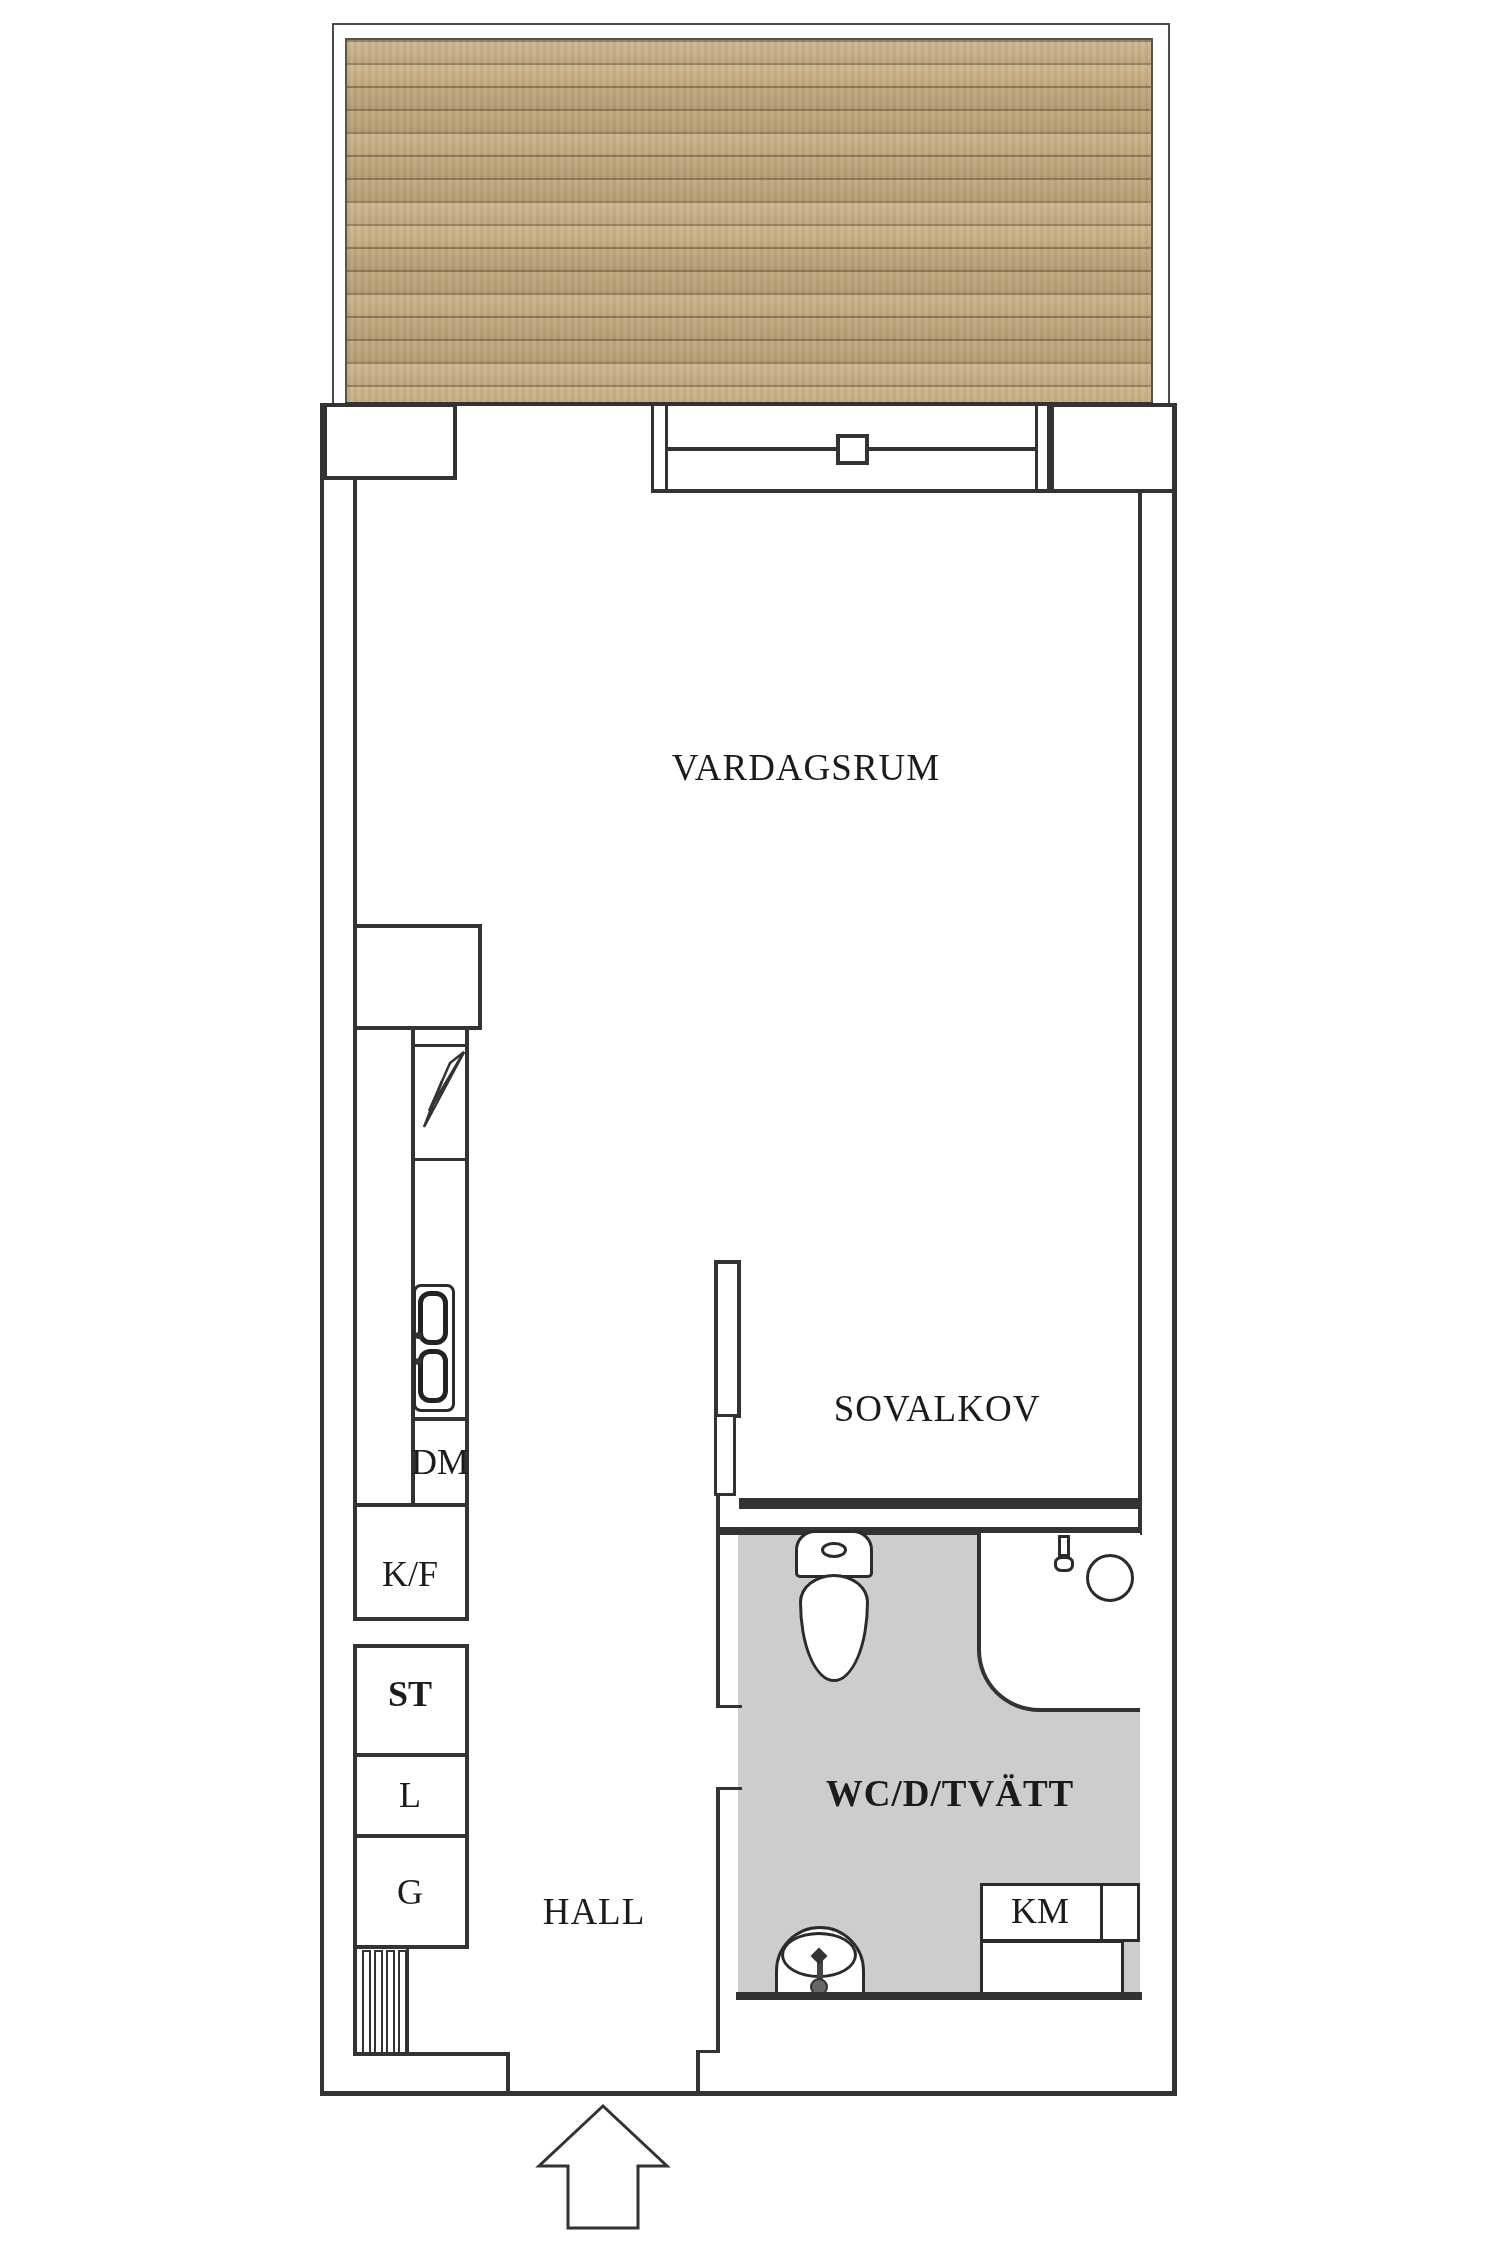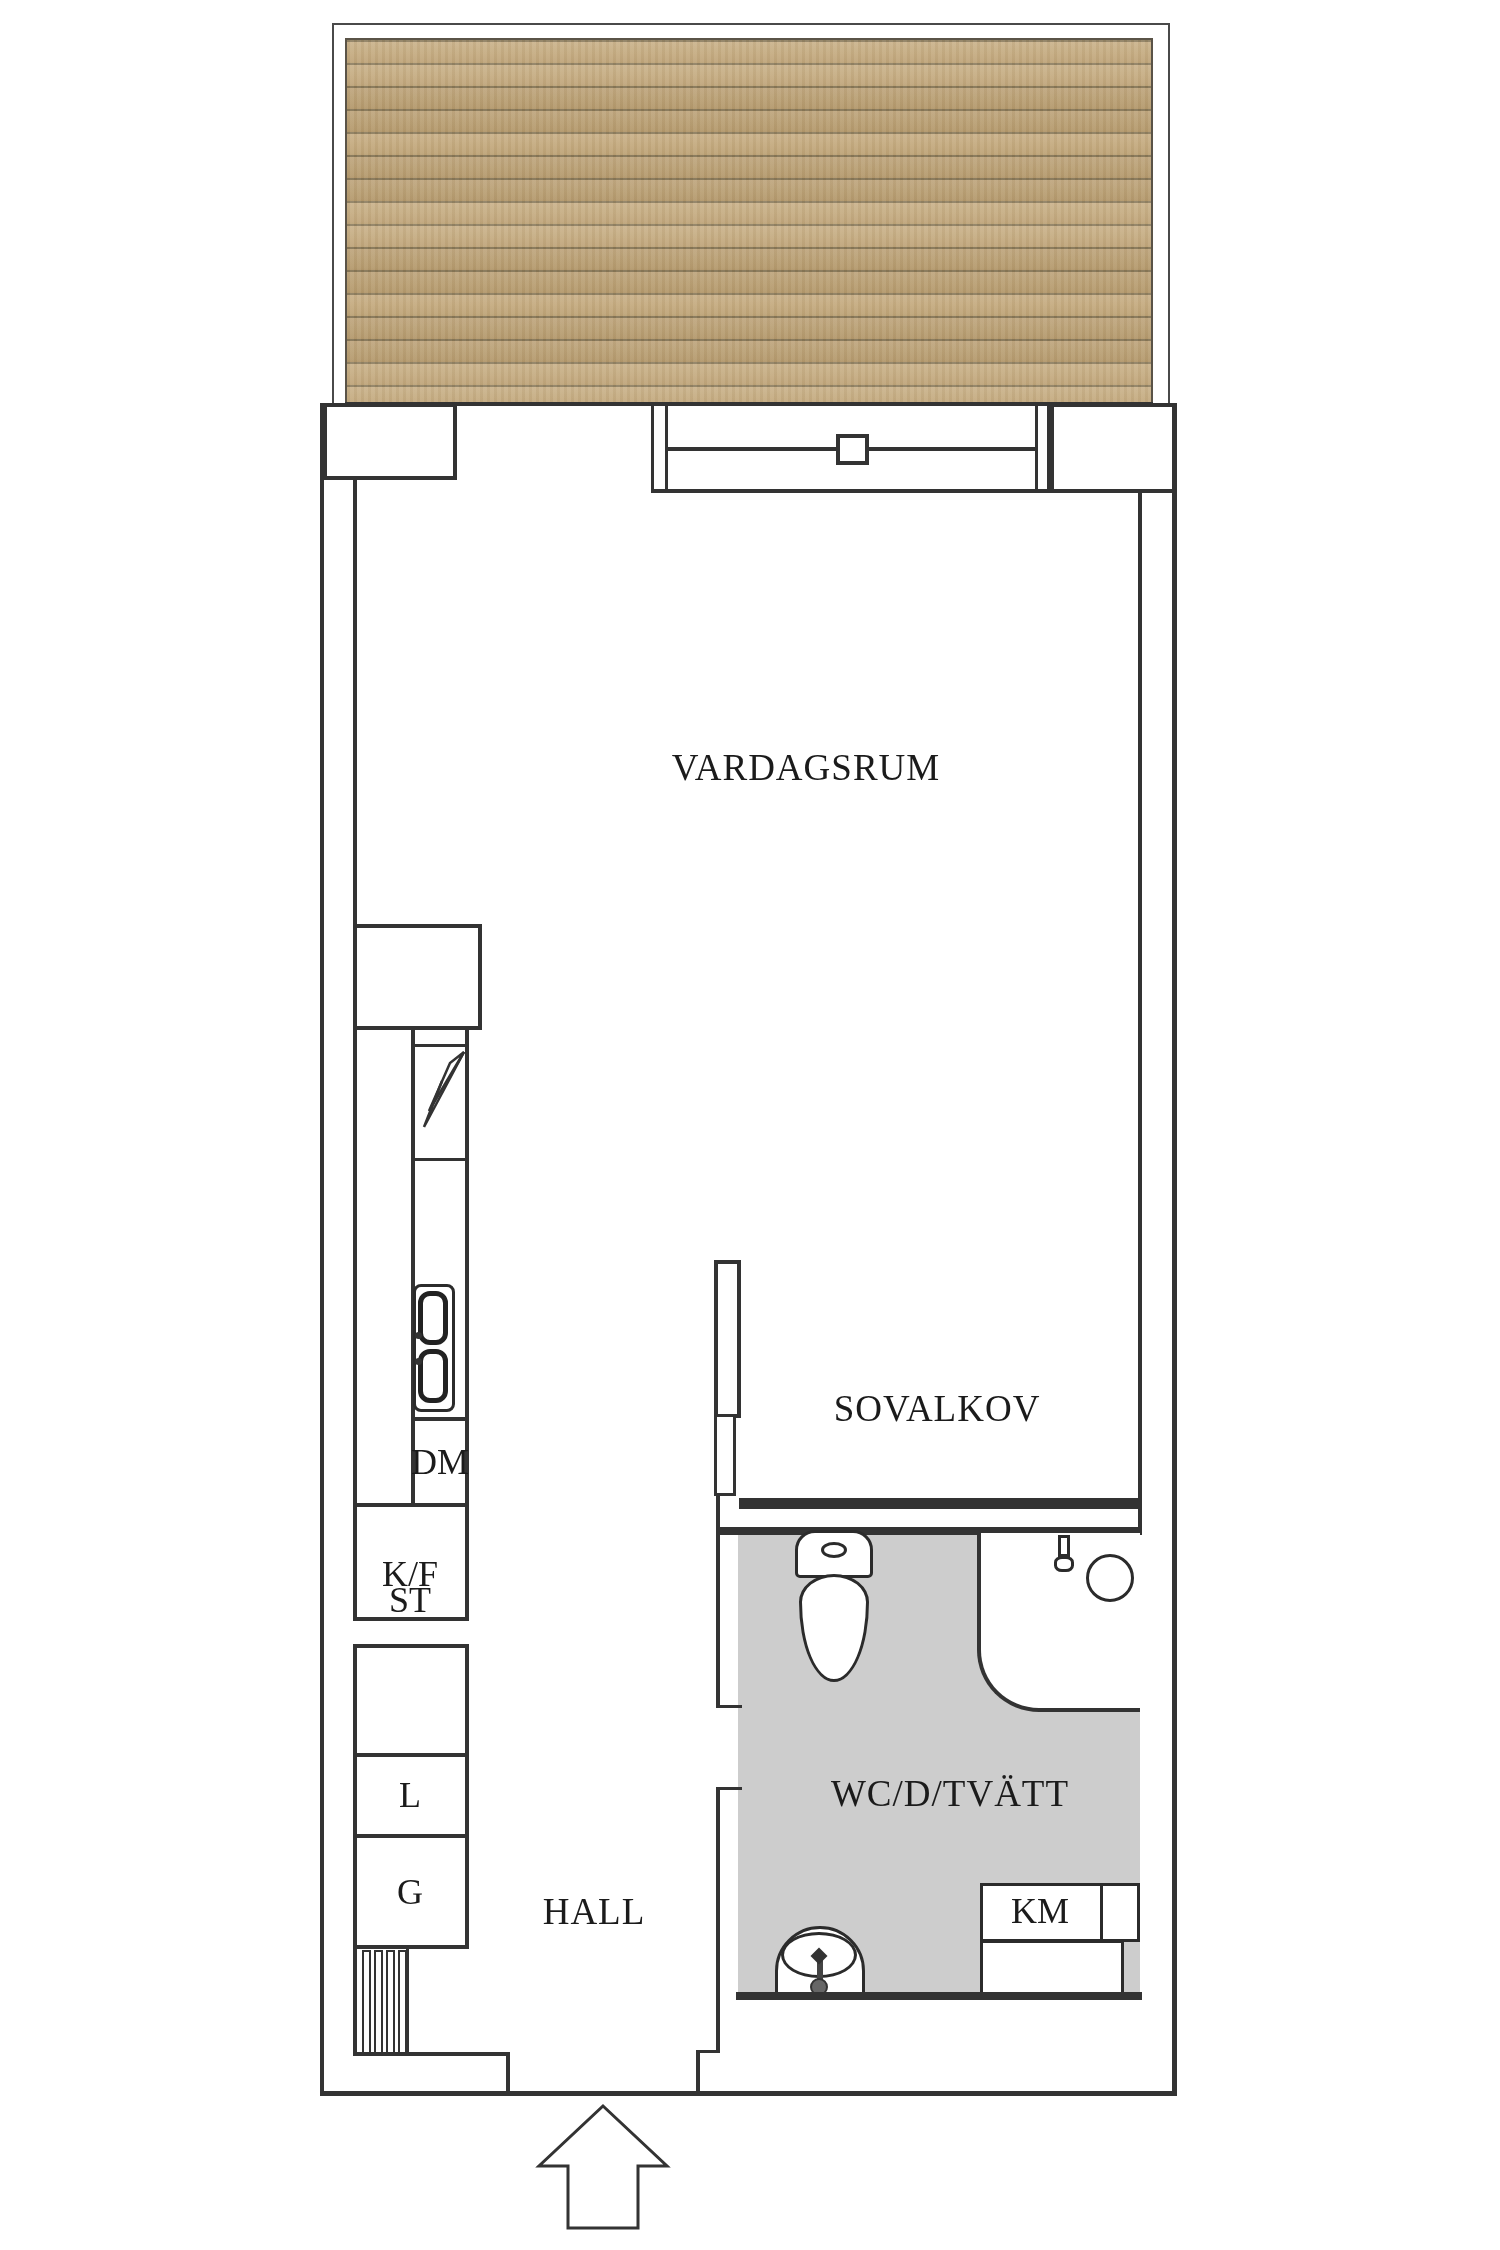--- a/index.html
+++ b/index.html
@@ -127,22 +127,22 @@
   <div class="abs round" style="left:810px;top:1978px;width:18px;height:18px;background:#666;border:2px solid #333;box-sizing:border-box;"></div>
 
   <div class="ln" style="left:736px;top:1992px;width:406px;height:8px;"></div>
 
   <svg class="abs" style="left:530px;top:2100px;width:145px;height:135px;" viewBox="0 0 145 135">
     <polygon points="73,6 137,66 108,66 108,128 38,128 38,66 9,66" fill="#ffffff" stroke="#333333" stroke-width="3"></polygon>
   </svg>
 
   <div class="lbl" style="left:806px;top:767px;">VARDAGSRUM</div>
   <div class="lbl" style="left:937px;top:1408px;">SOVALKOV</div>
-  <div class="lbl" style="left:950px;top:1793px;">WC/D/TVÄTT</div>
+  <div class="lbl" style="left:950px;top:1793px;font-weight:bold;">WC/D/TVÄTT</div>
   <div class="lbl" style="left:594px;top:1911px;">HALL</div>
   <div class="lbl small" style="left:440px;top:1462px;">DM</div>
   <div class="lbl small" style="left:410px;top:1563px;margin-top:11px;">K/F</div>
-  <div class="lbl small" style="left:410px;top:1600px;">ST</div>
+  <div class="lbl small" style="left:410px;top:1694px;font-weight:bold;">ST</div>
   <div class="lbl small" style="left:410px;top:1795px;">L</div>
   <div class="lbl small" style="left:410px;top:1892px;">G</div>
   <div class="lbl small" style="left:1040px;top:1911px;">KM</div>
 
 </div>
 
 </body></html>

